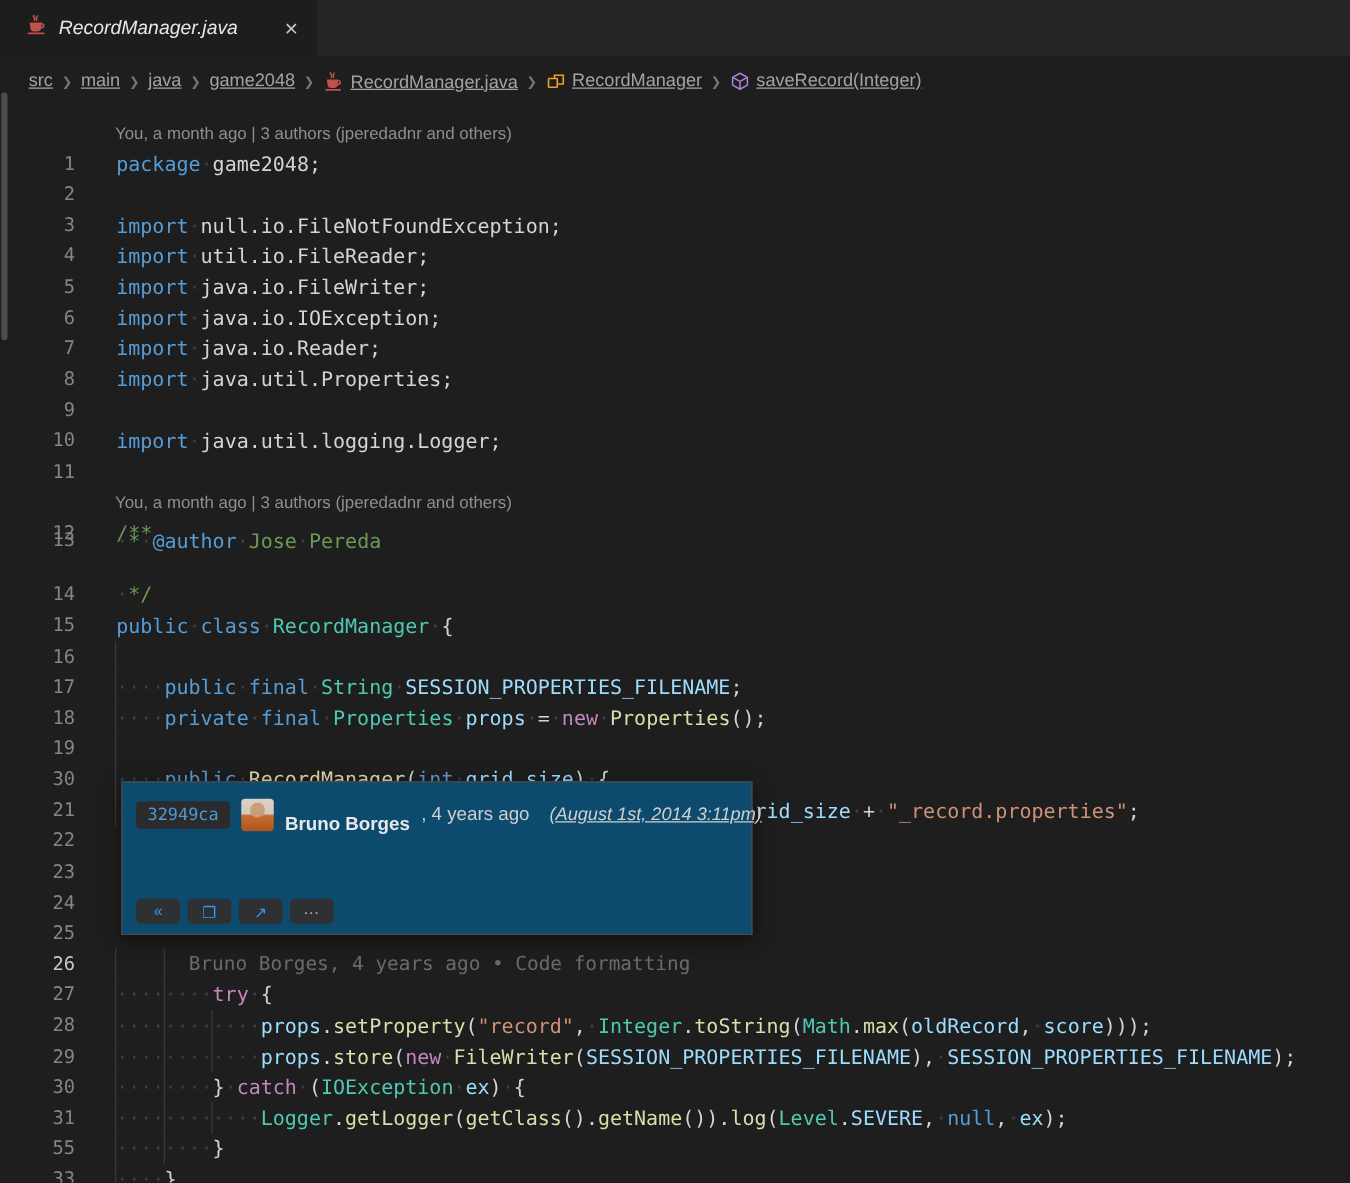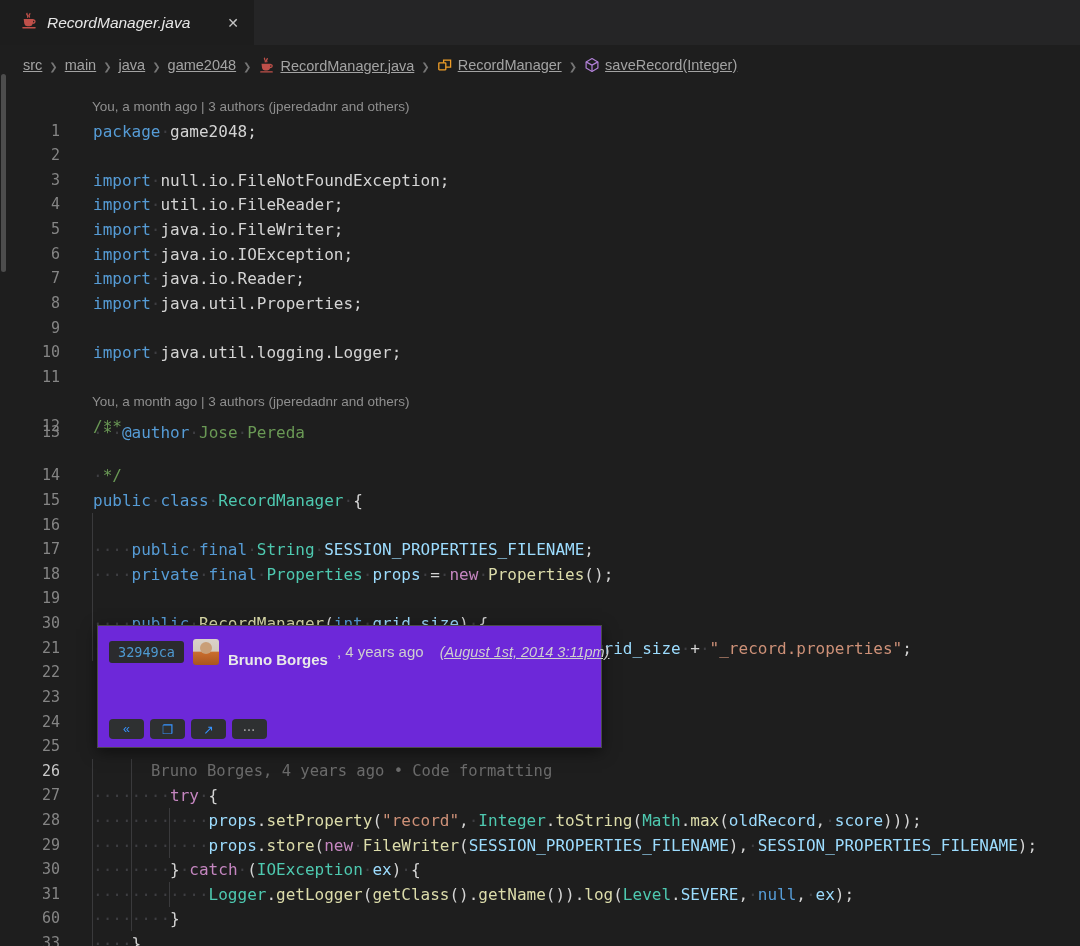--- a/index.html
+++ b/index.html
@@ -32,21 +32,21 @@
   .blame-inline{position:absolute;left:151px;font:15.5px/25px "DejaVu Sans Mono",monospace;color:#6b6b6b;white-space:pre;}
   .guide{position:absolute;top:0;bottom:0;width:1px;background:#3a3a3c;}
   .ws{color:#3e3e42;}
 
   
   .kw{color:#569cd6}.ctl{color:#c586c0}.typ{color:#4ec9b0}.fn{color:#dcdcaa}
   .vr{color:#9cdcfe}.str{color:#ce9178}.cmt{color:#6a9955}.tag{color:#569cd6}.pl{color:#d4d4d4}
 
   
   .popup{position:absolute;left:97px;top:625px;width:505px;height:123px;box-sizing:border-box;
-         background:#6d28d9;border:1px solid #4a4a4a;box-shadow:0 4px 14px rgba(0,0,0,.5);z-index:6;}
+         background:#0c4a6e;border:1px solid #4a4a4a;box-shadow:0 4px 14px rgba(0,0,0,.5);z-index:6;}
   .popup-header{display:flex;align-items:center;gap:9px;padding:9px 10px 0 11px;}
   .hash{font:13.5px "DejaVu Sans Mono",monospace;color:#4e9ad1;background:#2b2b2e;
         padding:3px 9px;border-radius:3px;cursor:pointer;}
   .avatar{width:26px;height:26px;border-radius:3px;flex:0 0 auto;position:relative;overflow:hidden;
           background:linear-gradient(180deg,#d9d2c9 0%,#d3cabe 46%,#c96d2e 52%,#a9551f 100%);}
   .avatar::after{content:"";position:absolute;left:7px;top:3px;width:12px;height:12px;
           border-radius:50%;background:#c99f78;}
   .commit-author{color:#e8e8e8;font-size:15px;font-weight:bold;white-space:nowrap;margin-top:16px;}
   .commit-age{color:#cfcfcf;font-size:15px;white-space:nowrap;}
   .commit-date{color:#cfcfcf;font-size:14.5px;font-style:italic;margin-left:7px;white-space:nowrap;text-decoration:underline;}
@@ -269,21 +269,21 @@
     <div class="row" style="top: 882px;">
       <div class="guide" style="left: 92px;"></div>
       <div class="guide" style="left: 131px;"></div>
       <div class="guide" style="left: 169px;"></div>
       <span class="num">31</span>
       <span class="code"><span class="ws">············</span><span class="typ">Logger</span><span class="pl">.</span><span class="fn">getLogger</span><span class="pl">(</span><span class="fn">getClass</span><span class="pl">().</span><span class="fn">getName</span><span class="pl">()).</span><span class="fn">log</span><span class="pl">(</span><span class="typ">Level</span><span class="pl">.</span><span class="vr">SEVERE</span><span class="pl">,</span><span class="ws">·</span><span class="kw">null</span><span class="pl">,</span><span class="ws">·</span><span class="vr">ex</span><span class="pl">);</span></span>
     </div>
     <div class="row" style="top: 906px;">
       <div class="guide" style="left: 92px;"></div>
       <div class="guide" style="left: 131px;"></div>
-      <span class="num">60</span>
+      <span class="num">55</span>
       <span class="code"><span class="ws">········</span><span class="pl">}</span></span>
     </div>
     <div class="row" style="top: 931px;">
       <div class="guide" style="left: 92px;"></div>
       <span class="num">33</span>
       <span class="code"><span class="ws">····</span><span class="pl">}</span></span>
     </div>
   </div>
 
 <div class="left-scrollbar"></div>

